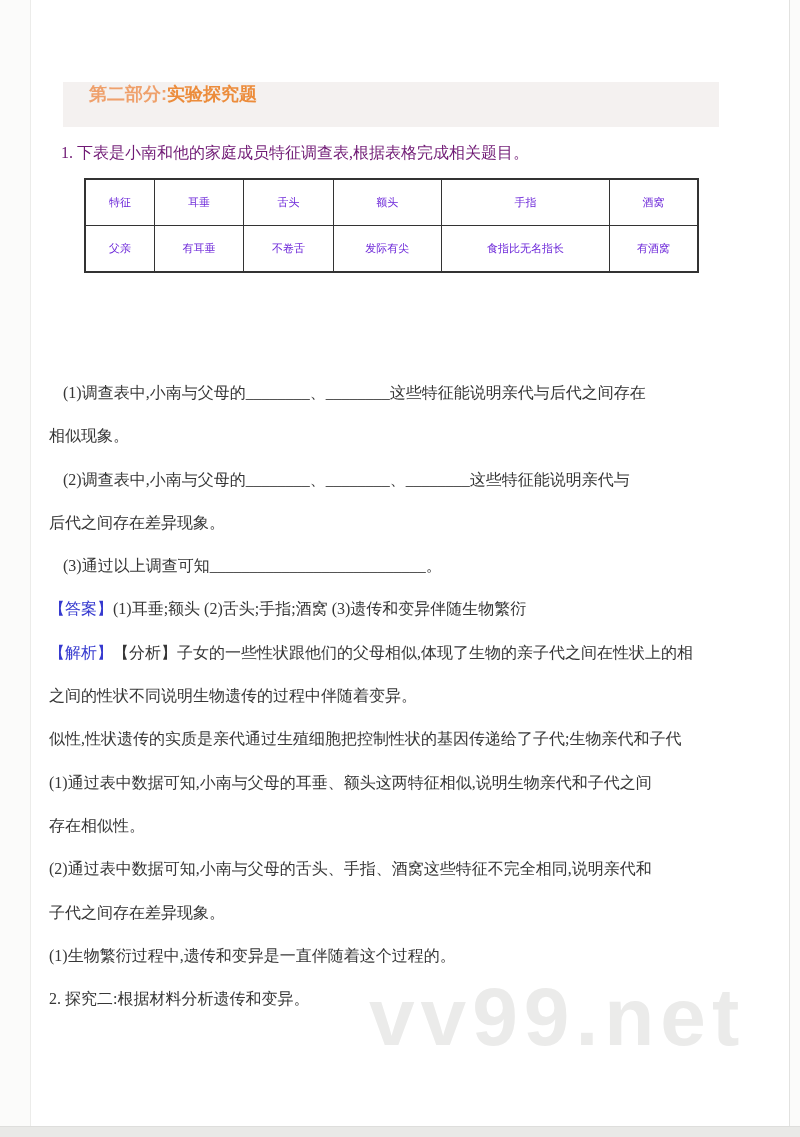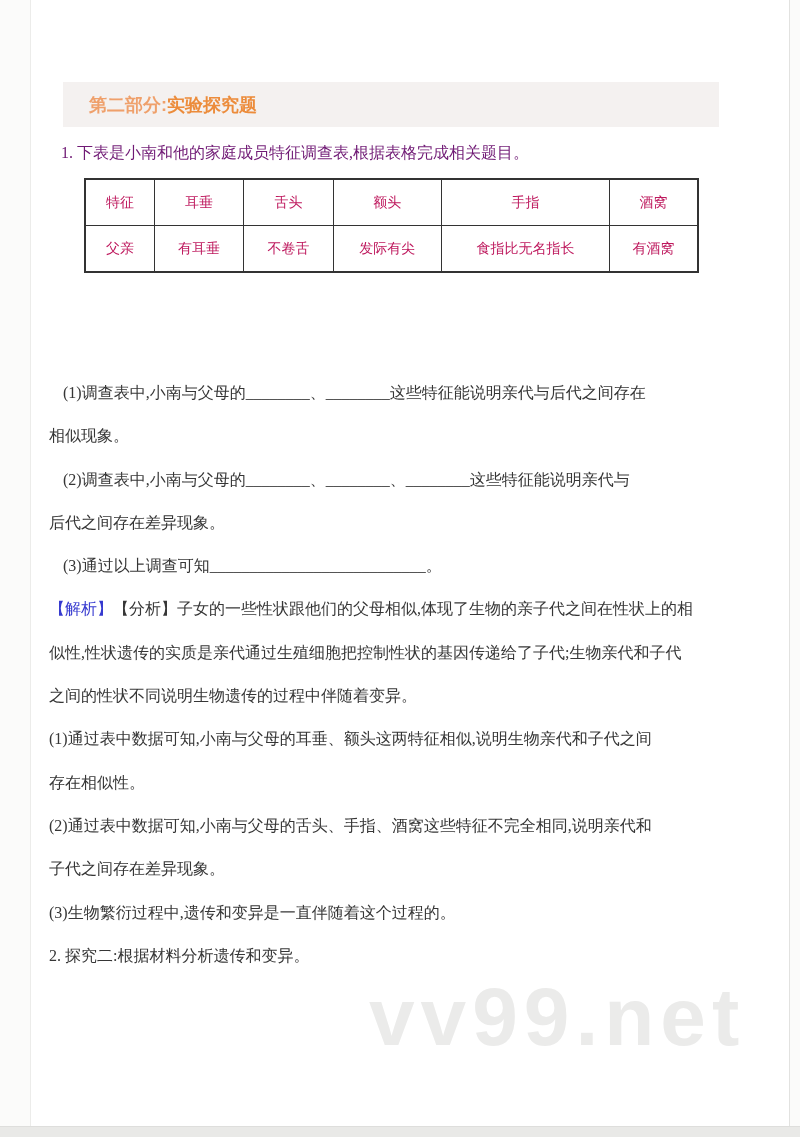--- a/index.html
+++ b/index.html
@@ -12,34 +12,34 @@
     position:absolute; left:30px; top:0; width:760px; height:1126px;
     background:#ffffff; box-sizing:border-box;
     border-left:1px solid #ececea; border-right:1px solid #e2e2e0;
   }
   .bottom-gap {
     position:absolute; left:0; top:1126px; width:800px; height:11px;
     background:#e9e9e7; border-top:1px solid #dededc; box-sizing:border-box;
   }
   .header-box {
     position:absolute; left:32px; top:82px; width:656px; height:45px;
-    background:#f4f1f0; display:flex; align-items:center;
+    background:#f4f1f0; display:flex; 
     padding-left:26px; box-sizing:border-box;
     font-family:"Liberation Sans",sans-serif; font-weight:bold; font-size:18px;
   }
   .part-label { color:#efa06b; }
   .part-title { color:#ec8c3b; }
   .intro {
     position:absolute; left:30px; top:140px; width:700px;
     font-size:16px; color:#701a75; line-height:26px; white-space:nowrap;
   }
   table.qtable {
     position:absolute; left:53px; top:178px; width:615px;
     border-collapse:collapse; table-layout:fixed;
-    border:2px solid #333333; font-size:14px; color:#be185d;
+    border:2px solid #333333; font-size:11px; color:#6d28d9;
   }
   table.qtable th, table.qtable td {
     border:1px solid #333333; height:45px; text-align:center;
     vertical-align:middle; padding:0; font-weight:normal;
     overflow:hidden; white-space:nowrap;
   }
   .flow {
     position:absolute; left:18px; top:371px; width:700px;
     font-size:16px; color:#363636; z-index:2;
   }
@@ -93,29 +93,32 @@
     </tbody>
   </table>
 
   <div class="flow">
     <div class="line indent">(1)调查表中,小南与父母的________、________这些特征能说明亲代与后代之间存在</div>
     <div class="line">相似现象。</div>
     <div class="line indent">(2)调查表中,小南与父母的________、________、________这些特征能说明亲代与</div>
     <div class="line">后代之间存在差异现象。</div>
     <div class="line indent">(3)通过以上调查可知___________________________。</div>
     <div class="line">
+      <span class="blue">【答案】</span><span>(1)耳垂;额头 (2)舌头;手指;酒窝 (3)遗传和变异伴随生物繁衍</span>
+    </div>
+    <div class="line">
       <span class="blue">【解析】</span><span>【分析】</span><span>子女的一些性状跟他们的父母相似,体现了生物的亲子代之间在性状上的相</span>
     </div>
+    <div class="line">之间的性状不同说明生物遗传的过程中伴随着变异。</div>
     <div class="line">似性,性状遗传的实质是亲代通过生殖细胞把控制性状的基因传递给了子代;生物亲代和子代</div>
-    <div class="line">之间的性状不同说明生物遗传的过程中伴随着变异。</div>
     <div class="line">(1)通过表中数据可知,小南与父母的耳垂、额头这两特征相似,说明生物亲代和子代之间</div>
     <div class="line">存在相似性。</div>
     <div class="line">(2)通过表中数据可知,小南与父母的舌头、手指、酒窝这些特征不完全相同,说明亲代和</div>
     <div class="line">子代之间存在差异现象。</div>
-    <div class="line">(3)生物繁衍过程中,遗传和变异是一直伴随着这个过程的。</div>
+    <div class="line">(1)生物繁衍过程中,遗传和变异是一直伴随着这个过程的。</div>
     <div class="line">2. 探究二:根据材料分析遗传和变异。</div>
   </div>
 
   <div class="watermark">vv99.net</div>
 
 </div>
 
 <div class="bottom-gap"></div>
 
 </body></html>

